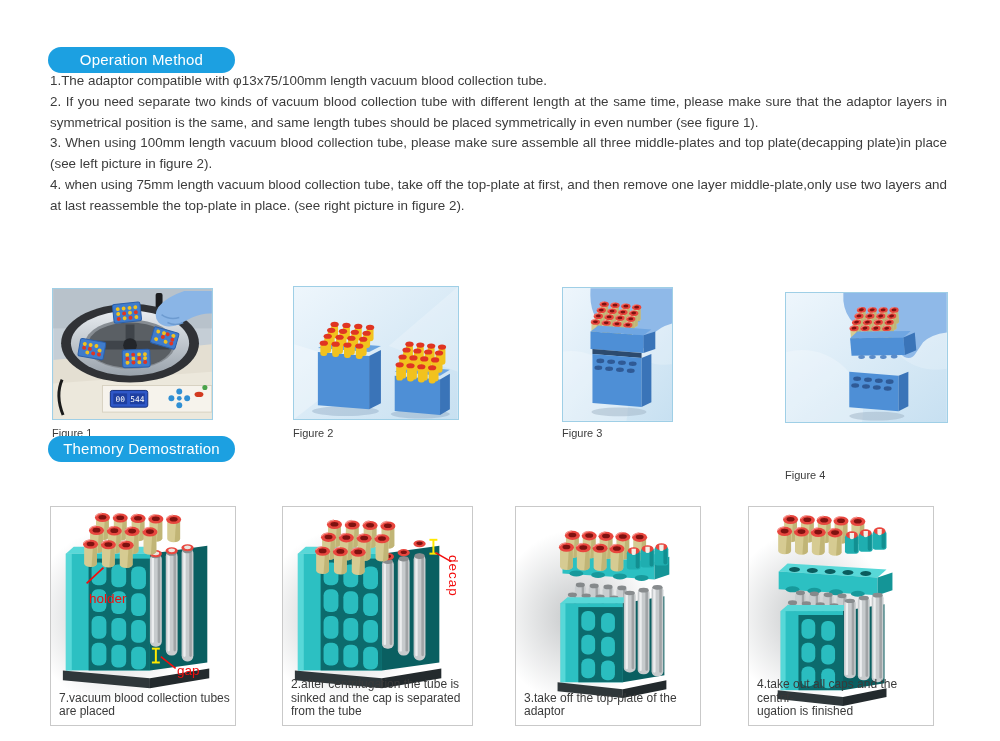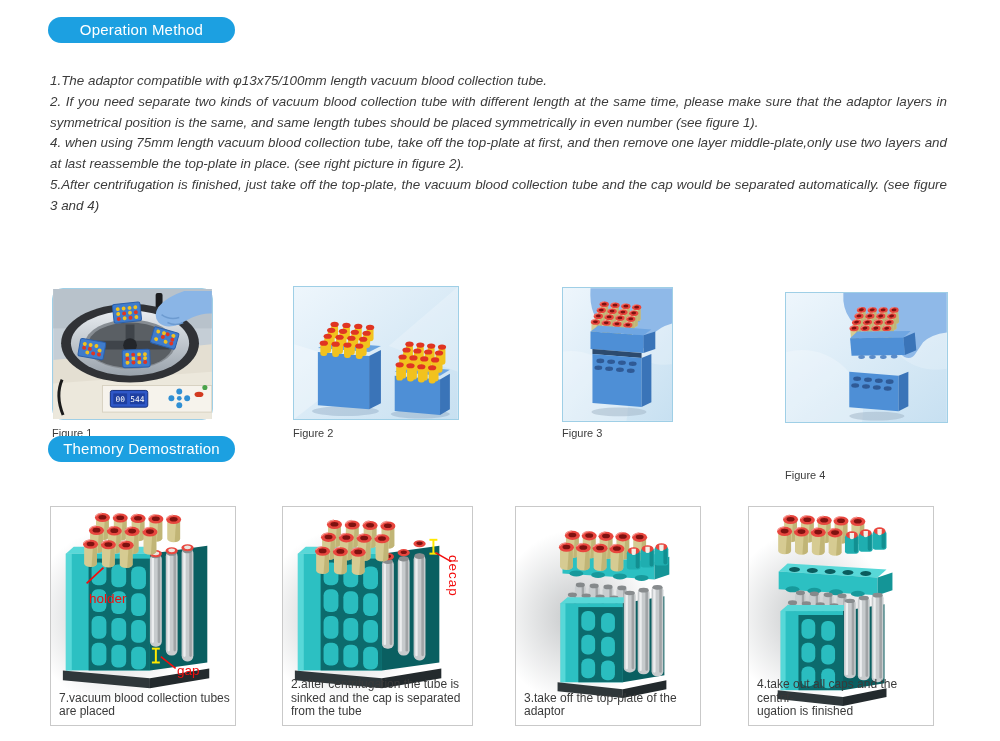--- a/index.html
+++ b/index.html
@@ -1,28 +1,28 @@
 <!DOCTYPE html>
 <html><head>
 <meta charset="utf-8">
 <style>
   html,body{margin:0;padding:0;background:#ffffff;}
   .page{position:relative;width:1000px;height:741px;background:#ffffff;
         font-family:"Liberation Sans",sans-serif;overflow:hidden;}
   .badge{position:absolute;left:48px;width:187px;height:26px;background:#1ca0e1;
          border-radius:14px;color:#ffffff;font-size:15px;line-height:26px;
          text-align:center;letter-spacing:0.2px;}
-  #badge-operation{top:17px;text-align:center;}
+  #badge-operation{top:47px;text-align:center;}
   #badge-theory{top:436px;}
   .instructions{position:absolute;left:50px;top:71px;width:897px;
-                font-size:13.4px;line-height:20.8px;color:#3c3c3c;text-align:justify;font-style:italic;}
+                font-size:13.4px;line-height:20.8px;color:#3c3c3c;text-align:justify;}
   .instructions p{margin:0;}
   .fig{position:absolute;border:1px solid #9fcfe6;background:#eaf4fb;box-sizing:border-box;}
   .fig svg{display:block;}
-  #fig1{left:52px;top:288px;width:161px;height:132px;border-radius:11px;}
+  #fig1{left:52px;top:288px;width:161px;height:132px;}
   #fig2{left:293px;top:286px;width:166px;height:134px;}
   #fig3{left:562px;top:287px;width:111px;height:135px;}
   #fig4{left:785px;top:292px;width:163px;height:131px;}
   .figcap{position:absolute;top:427px;font-size:11px;color:#3c3c3c;text-align:left;}
   #figcap1{left:52px;width:161px;}
   #figcap2{left:293px;width:166px;}
   #figcap3{left:562px;width:111px;}
   #figcap4{left:785px;width:163px;margin-top:42px;}
   .panel{position:absolute;top:506px;width:186px;height:220px;border:1px solid #c9c9c9;
          background:#ffffff;box-sizing:border-box;}
@@ -122,22 +122,22 @@
         <polygon points="63,87 107,78 107,87 63,96" fill="#232a2d"></polygon>
       </g>
     </defs>
   </svg>
 
   <div class="badge" id="badge-operation">Operation Method</div>
 
   <div class="instructions">
     <p>1.The adaptor compatible with φ13x75/100mm length vacuum blood collection tube.</p>
     <p>2. If you need separate two kinds of vacuum blood collection tube with different length at the same time, please make sure that the adaptor layers in symmetrical position is the same, and same length tubes should be placed symmetrically in even number (see figure 1).</p>
+    <p>3. When using 100mm length vacuum blood collection tube, please make sure assemble all three middle-plates and top plate(decapping plate)in place (see left picture in figure 2).</p>
     <p>4. when using 75mm length vacuum blood collection tube, take off the top-plate at first, and then remove one layer middle-plate,only use two layers and at last reassemble the top-plate in place. (see right picture in figure 2).</p>
-    <p>5.After centrifugation is finished, just take off the top-plate, the vacuum blood collection tube and the cap would be separated automatically. (see figure 3 and 4)</p>
   </div>
 
   <div class="fig" id="fig1">
     <svg viewBox="0 0 161 132" width="159" height="130">
       <rect width="161" height="132" fill="#c5ced6"></rect>
       <rect x="0" y="0" width="161" height="40" fill="#b8c2cb"></rect>
       <polygon points="0,72 161,56 161,132 0,132" fill="#e4dfd2"></polygon>
       <polygon points="0,96 161,84 161,132 0,132" fill="#ece8dc"></polygon>
       <rect x="104" y="4" width="7" height="28" rx="2" fill="#1c1d1f"></rect>
       <rect x="24" y="34" width="14" height="9" fill="#70767c"></rect>

